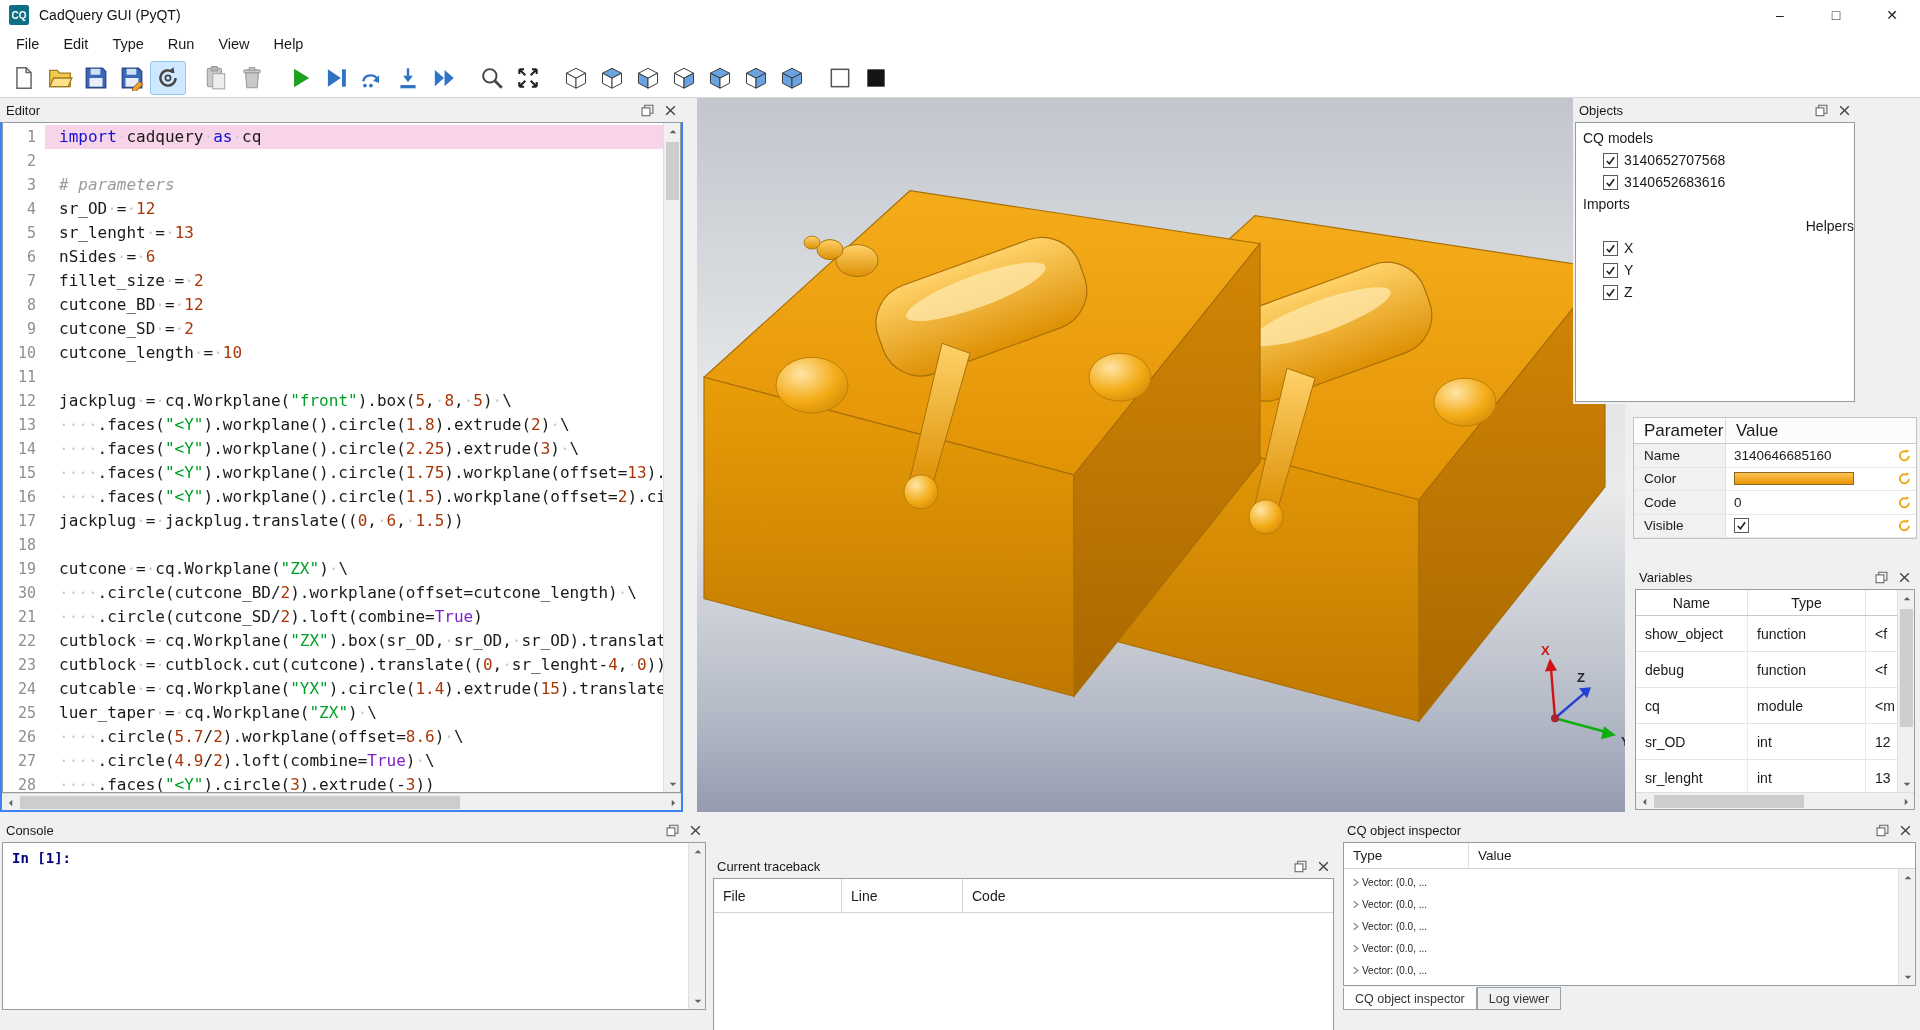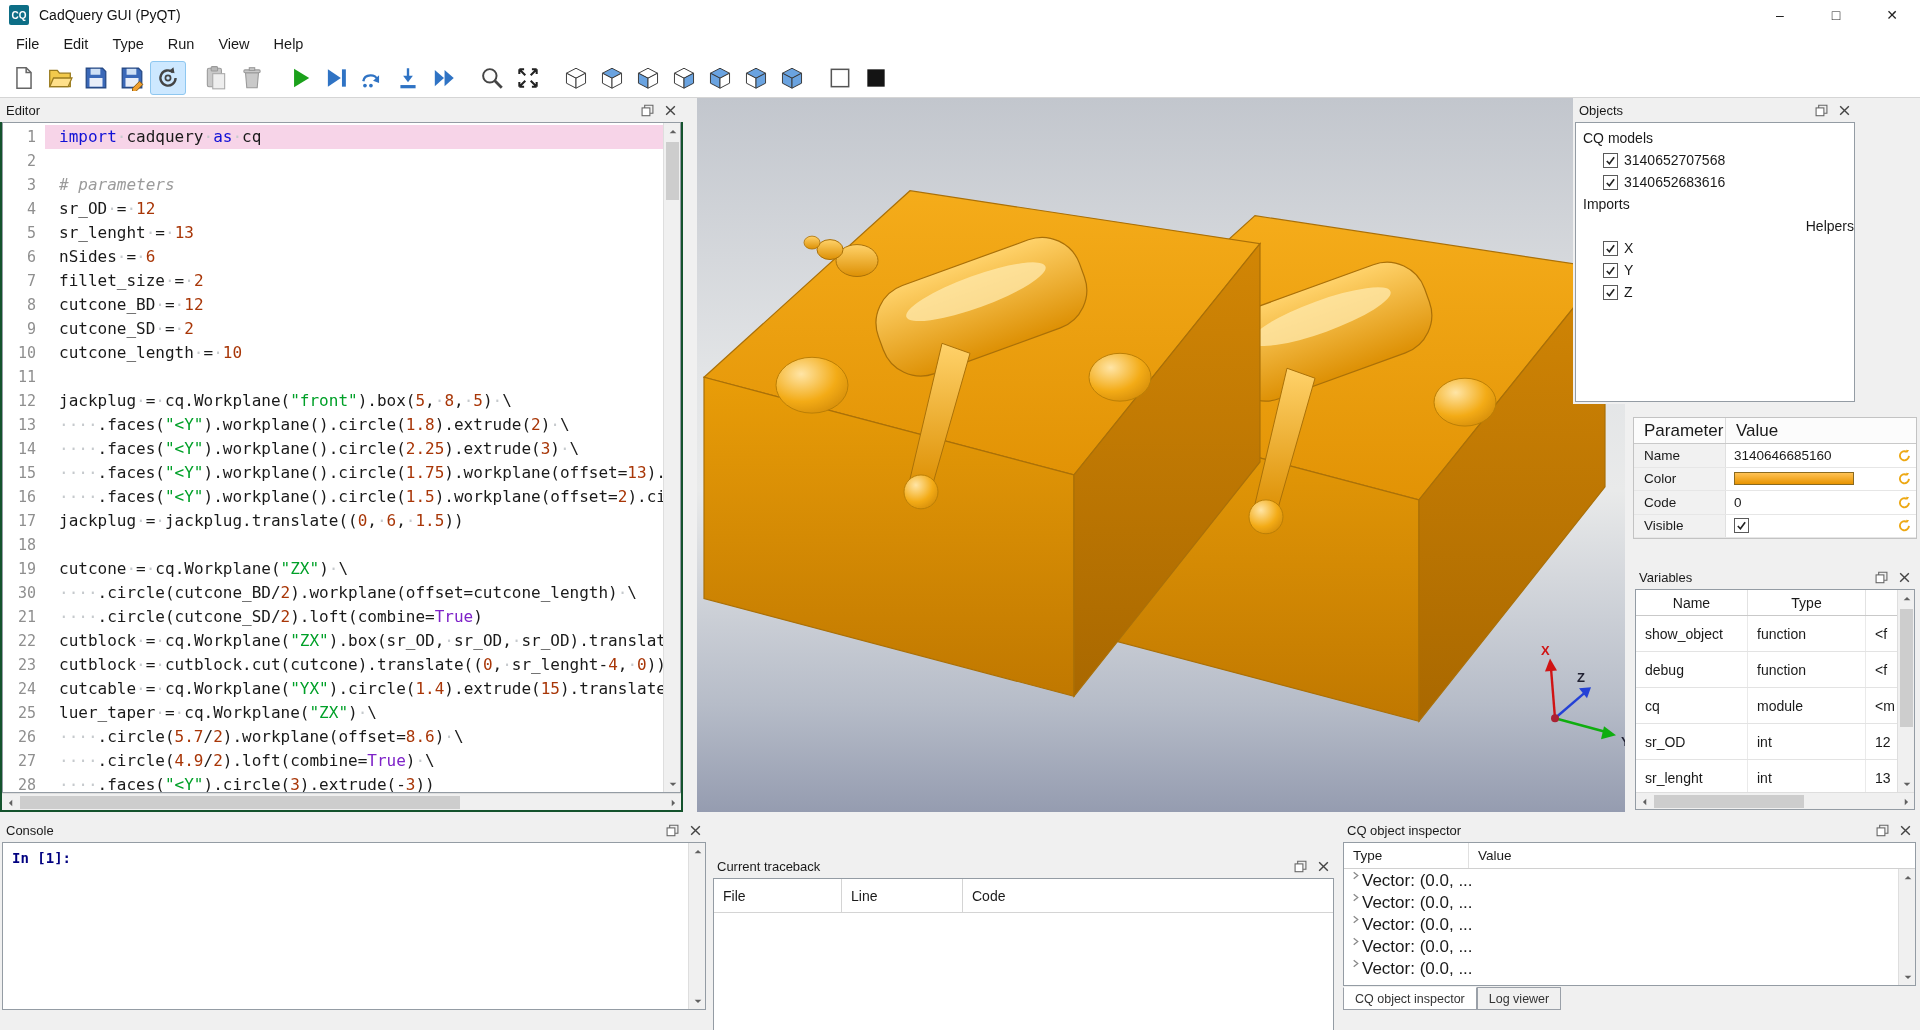--- a/index.html
+++ b/index.html
@@ -36,21 +36,21 @@
   .sb-ar{position:absolute;width:17px;height:17px;display:flex;align-items:center;justify-content:center}
   .sb-ar svg{width:10px;height:10px}
   .vscroll .sb-ar[data-dir=u]{top:0;left:0}
   .vscroll .sb-ar[data-dir=d]{bottom:0;left:0}
   .hscroll .sb-ar[data-dir=l]{left:0;top:0}
   .hscroll .sb-ar[data-dir=r]{right:0;top:0}
   .vthumb{position:absolute;left:2px;width:13px;background:#cdcdcd}
   .hthumb{position:absolute;top:2px;height:13px;background:#cdcdcd}
 
   
-  #editor-panel{position:absolute;left:0;top:98px;width:683px;height:714px;background:#14532d}
+  #editor-panel{position:absolute;left:0;top:98px;width:683px;height:714px;background:#3b82f6}
   #editor-box{position:absolute;left:2px;right:2px;top:24px;bottom:19px;background:#fff;border:1px solid #949ca4;display:flex;overflow:hidden}
   #code-lines{flex:1;overflow:hidden;padding-top:2px}
   #editor-hscroll{position:absolute;left:2px;right:2px;bottom:2px}
   .code-row{display:flex;height:24px;line-height:24px;font-family:"DejaVu Sans Mono",monospace;font-size:16px;white-space:pre}
   .ln{flex:0 0 42px;text-align:right;padding-right:9px;color:#8f8f8f;font-size:15px;background:#fff}
   .cl{flex:1;padding-left:14px;overflow:hidden}
   .code-row.current .cl{background:#f7d4e8}
   .tk-k{color:#1111d6}
   .tk-t{color:#1a1a1a}
   .tk-c{color:#9b9b9b;font-style:italic}
@@ -105,21 +105,21 @@
   .tbk-h{display:flex;align-items:center;padding-left:9px;font-size:14px;border-right:1px solid #d4d4d4}
   .tbk-h.tc0{flex:0 0 128px}.tbk-h.tc1{flex:0 0 121px}.tbk-h.tc2{flex:1;border-right:none}
 
   #inspector-panel{position:absolute;left:1341px;top:818px;width:577px;height:194px;background:#f0f0f0}
   #insp-box{position:absolute;left:2px;right:2px;top:24px;bottom:26px;background:#fff;border:1px solid #949ca4;display:flex;flex-direction:column;overflow:hidden}
   #insp-head{display:flex;height:26px;border-bottom:1px solid #d0d0d0}
   .insp-h{display:flex;align-items:center;padding-left:9px;font-size:13.5px;border-right:1px solid #e0e0e0}
   .insp-h.ic0{flex:0 0 125px}.insp-h.ic1{flex:1;border-right:none}
   #insp-main{flex:1;display:flex;overflow:hidden}
   #insp-body{flex:1;overflow:hidden;padding-top:2px}
-  .insp-row{display:flex;height:22px;font-size:17px}
+  .insp-row{display:flex;align-items:center;height:22px;font-size:10px}
   .chev{width:18px;padding-left:7px;display:flex}
   .chev svg{width:9px;height:9px}
   #insp-tabs{position:absolute;left:2px;bottom:2px;height:23px;display:flex}
   .insp-tab{display:flex;align-items:center;padding:0 11px;font-size:12.5px;border:1px solid #9aa0a8;background:#f0f0f0;color:#333}
   .insp-tab.active{background:#fff;border-top-color:#fff}
 </style>
 </head>
 <body>
 
 <div id="titlebar">

